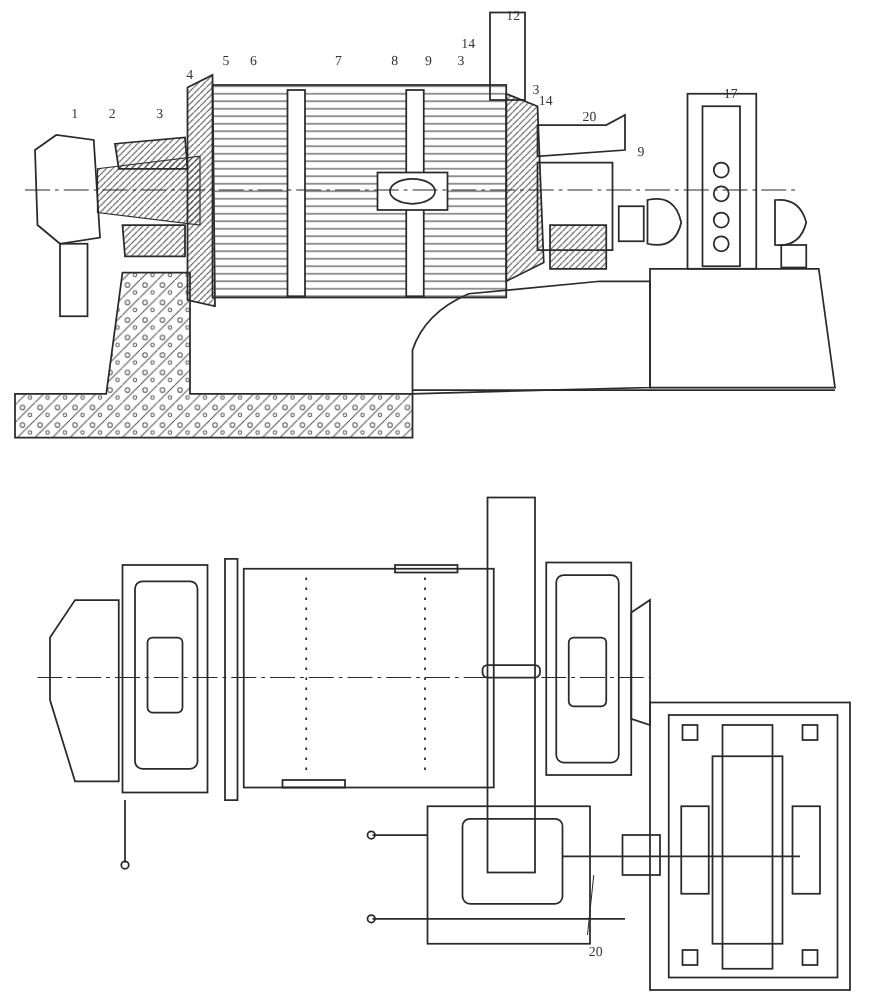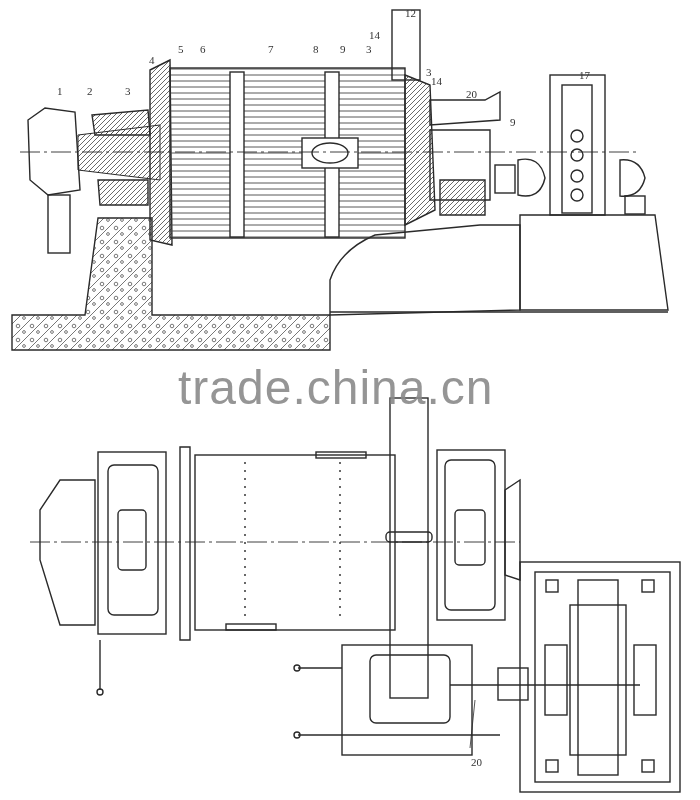--- a/index.html
+++ b/index.html
@@ -134,15 +134,14 @@
 <span class="lbl" style="left:369px;top:30px">14</span>
 <span class="lbl" style="left:405px;top:8px">12</span>
 <span class="lbl" style="left:426px;top:67px">3</span>
 <span class="lbl" style="left:431px;top:76px">14</span>
 <span class="lbl" style="left:466px;top:89px">20</span>
 <span class="lbl" style="left:510px;top:117px">9</span>
 <span class="lbl" style="left:579px;top:70px">17</span>
 
 <span class="lbl" style="left:471px;top:757px">20</span>
 
-<div id="watermark">trade.china.cn</div>
 
 </div>
 
 </body></html>

